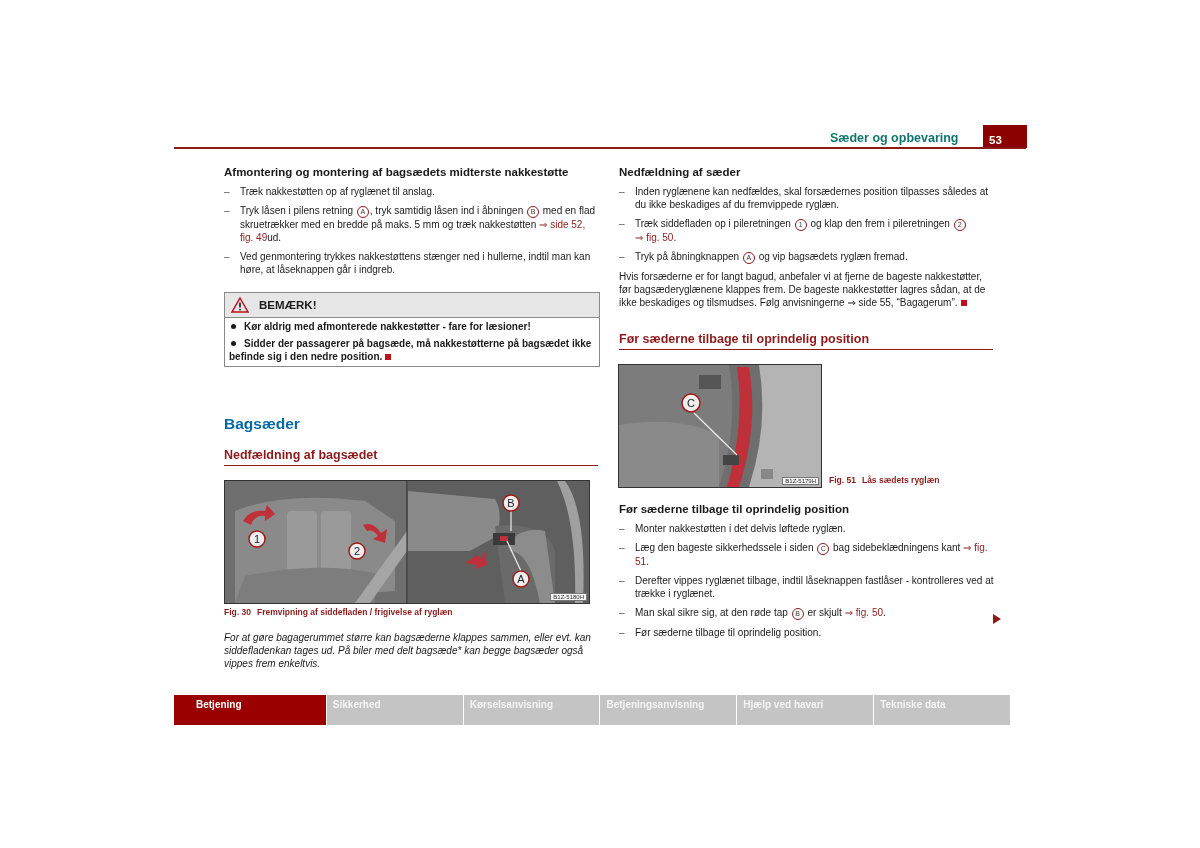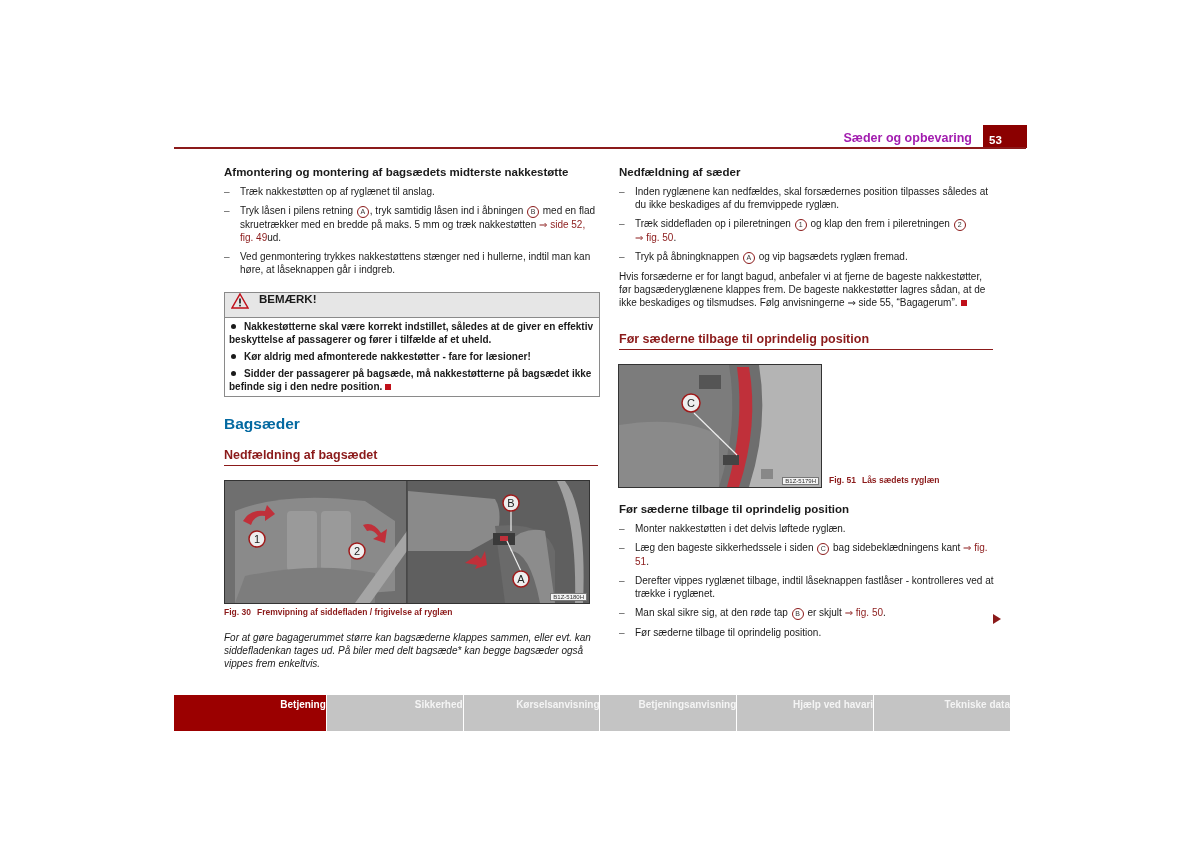--- a/index.html
+++ b/index.html
@@ -1,38 +1,38 @@
 <!DOCTYPE html>
 <html><head>
 <meta charset="utf-8">
 <style>
   html, body { margin: 0; padding: 0; background: #ffffff; }
   body { width: 1200px; height: 848px; position: relative; overflow: hidden;
          font-family: "Liberation Sans", "DejaVu Sans", sans-serif; color: #1a1a1a; }
   .abs { position: absolute; }
   .header-rule { left: 174px; top: 147px; width: 852px; height: 2px; background: #8b1a1a; }
-  .header-title { left: 830px; top: 131px; width: 142px; text-align: right; font-size: 12.5px; font-weight: bold; color: #a21caf; }
+  .header-title { left: 830px; top: 131px; width: 142px; text-align: left; font-size: 12.5px; font-weight: bold; color: #0f766e; }
   .page-num { left: 983px; top: 125px; width: 44px; height: 23px; background: #8b0000; color: #fff;
               font-size: 11.5px; font-weight: bold; padding-left: 6px; box-sizing: border-box; line-height: 31px; }
 
   .col { position: absolute; font-size: 10px; line-height: 13px; }
   .col-left { left: 224px; top: 166px; width: 374px; }
   .col-right { left: 619px; top: 166px; width: 374px; }
 
   h3.sub { margin: 0 0 6px 0; font-size: 11.5px; font-weight: bold; color: #1a1a1a; }
   ul.dash { list-style: none; margin: 0; padding: 0; }
   ul.dash li { position: relative; padding-left: 16px; margin-bottom: 6px; }
   ul.dash li::before { content: "–"; position: absolute; left: 0; top: 0; color: #555; }
   .red { color: #8b1a1a; }
   .circ { display: inline-block; width: 10px; height: 10px; border: 1px solid #8b1a1a; border-radius: 50%;
           font-size: 7px; line-height: 10px; text-align: center; color: #333; vertical-align: 0px; margin: 0 1px; }
   .end-sq { display: inline-block; width: 6px; height: 6px; background: #c0101a; margin-left: 3px; vertical-align: 0; }
 
   .warn { position: absolute; left: 224px; top: 292px; width: 374px; border: 1px solid #8a8a8a; background: #fff; }
-  .warn-head { background: #e6e6e6; height: 24px; border-bottom: 1px solid #8a8a8a; display: flex; padding-left: 6px; }
+  .warn-head { background: #e6e6e6; height: 24px; border-bottom: 1px solid #8a8a8a; display: flex; align-items: center; padding-left: 6px; }
   .warn-head .title { font-size: 11.5px; font-weight: bold; margin-left: 10px; }
   .warn-body { font-size: 10px; font-weight: bold; line-height: 13px; padding: 2px 4px 2px 4px; }
   .warn-body p { margin: 0 0 4px 0; }
   .bul { display: inline-block; width: 5px; height: 5px; border-radius: 50%; background: #1a1a1a; margin: 0 8px 1px 2px; vertical-align: middle; }
 
   .sec-title { position: absolute; left: 224px; top: 415px; font-size: 15.5px; font-weight: bold; color: #0369a1; }
   .sub-title-red { font-size: 12.5px; font-weight: bold; color: #8b1a1a; padding-bottom: 3px; border-bottom: 1.5px solid #8b1a1a; }
   .st1 { position: absolute; left: 224px; top: 448px; width: 374px; }
   .st2 { position: absolute; left: 619px; top: 332px; width: 374px; }
 
@@ -41,22 +41,22 @@
   .fig51 { left: 618px; top: 364px; width: 202px; height: 122px; }
   .fig-code { position: absolute; right: 2px; bottom: 2px; font-size: 6px; background: #f4f4f4; color: #333; padding: 0 2px; border: 1px solid #777; }
   .fig-cap { position: absolute; font-size: 8.5px; font-weight: bold; color: #8b1a1a; }
   .fig-cap .num { margin-right: 6px; }
 
   .para { position: absolute; font-size: 10px; line-height: 13px; }
   .next-arrow { position: absolute; left: 993px; top: 614px; width: 0; height: 0;
                 border-top: 5px solid transparent; border-bottom: 5px solid transparent; border-left: 8px solid #8b1a1a; }
 
   .nav { position: absolute; left: 174px; top: 695px; width: 852px; height: 27px; display: flex; }
-  .nav-tab { flex: 1; height: 36px; background: #c4c4c4; color: #f4f4f4; font-size: 10px; font-weight: bold;
-             padding: 4px 0 0 6px; box-sizing: border-box; margin-right: 1px; text-align: right; }
+  .nav-tab { flex: 1; height: 30px; background: #c4c4c4; color: #f4f4f4; font-size: 10px; font-weight: bold;
+             padding: 4px 0 0 6px; box-sizing: border-box; margin-right: 1px; }
   .nav-tab:last-child { margin-right: 16px; }
   .nav-tab.active { background: #9b0000; color: #fff; padding-left: 22px; }
 </style>
 </head>
 <body>
 
 <div class="abs header-title">Sæder og opbevaring</div>
 <div class="abs page-num">53</div>
 <div class="abs header-rule"></div>
 
@@ -72,21 +72,20 @@
 <div class="warn">
   <div class="warn-head">
     <svg width="18" height="16" viewBox="0 0 18 16">
       <polygon points="9,1 17,15 1,15" fill="none" stroke="#c0101a" stroke-width="1.5"></polygon>
       <rect x="8.2" y="5.5" width="1.6" height="5" fill="#1a1a1a"></rect>
       <rect x="8.2" y="11.8" width="1.6" height="1.6" fill="#1a1a1a"></rect>
     </svg>
     <span class="title">BEMÆRK!</span>
   </div>
   <div class="warn-body">
-    <p><span class="bul"></span><span>Nakkestøtterne skal være korrekt indstillet, således at de giver en effektiv beskyttelse af passagerer og fører i tilfælde af et uheld.</span></p>
     <p><span class="bul"></span><span>Kør aldrig med afmonterede nakkestøtter - fare for læsioner!</span></p>
     <p style="margin-bottom:1px"><span class="bul"></span><span>Sidder der passagerer på bagsæde, må nakkestøtterne på bagsædet ikke befinde sig i den nedre position.</span><span class="end-sq"></span></p>
   </div>
 </div>
 
 <div class="sec-title">Bagsæder</div>
 <div class="st1 sub-title-red">Nedfældning af bagsædet</div>
 
 <div class="fig fig50">
   <svg width="364" height="122" viewBox="0 0 364 122">

